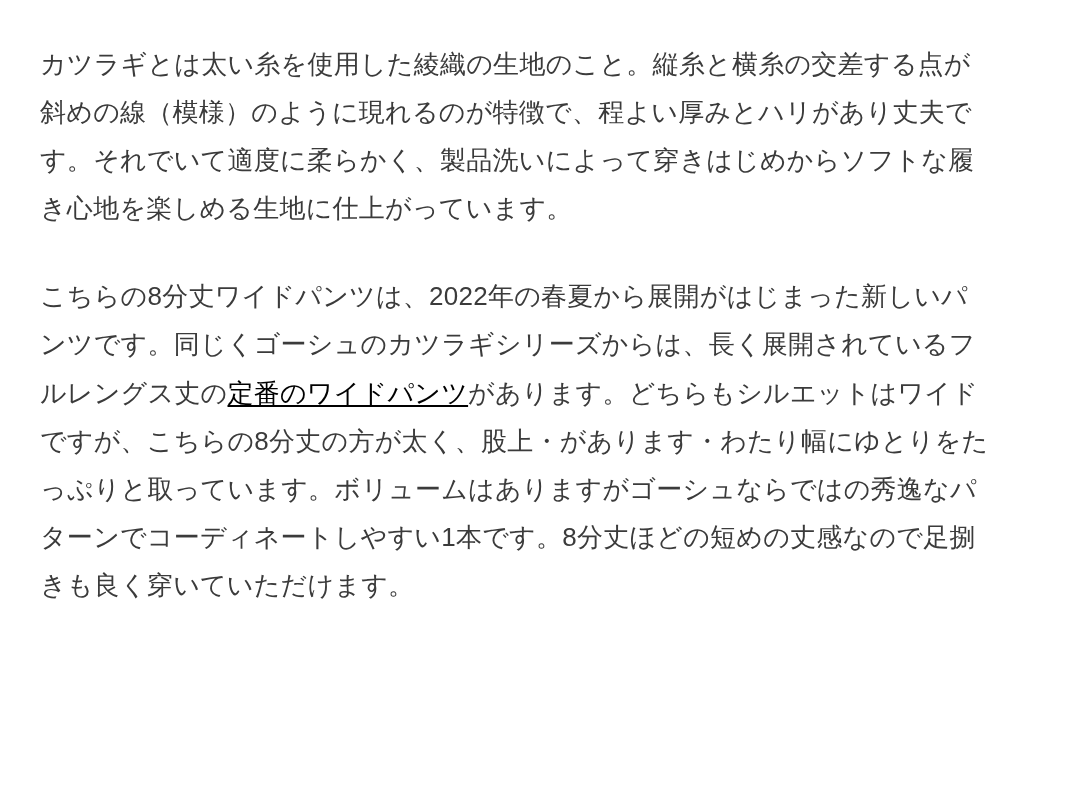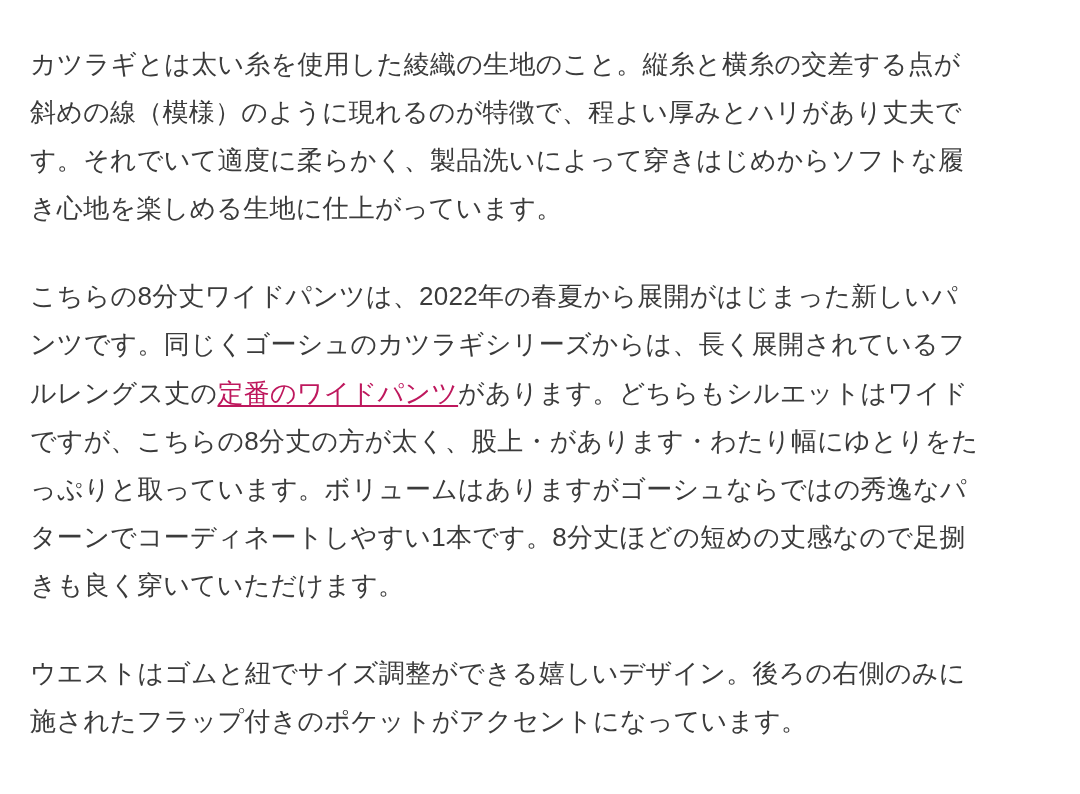--- a/index.html
+++ b/index.html
@@ -12,53 +12,52 @@
     height: 794px;
     overflow: hidden;
     font-family: "Liberation Sans", "DejaVu Sans", sans-serif;
     color: #3c3c3c;
     -webkit-font-smoothing: antialiased;
   }
   .page {
     box-sizing: border-box;
     width: 1080px;
     min-height: 794px;
-    padding: 40px 52px 20px 30px;
+    padding: 40px 52px 20px 40px;
     background: #ffffff;
   }
   .article {
     max-width: 952px;
   }
   p.para {
     margin: 0 0 40px 0;
     font-size: 26px;
     line-height: 1.85;
     letter-spacing: 0.01em;
     color: #3b3b3b;
     text-align: left;
     word-break: break-all;
   }
   p.para:last-child {
     margin-bottom: 0;
   }
   a.inline-link {
-    color: #be185d;
+    color: #000000;
     text-decoration: underline;
     text-underline-offset: 3px;
     cursor: pointer;
   }
 </style>
 </head>
 <body>
 
 <div class="page">
   <div class="article">
 
     <p class="para">カツラギとは太い糸を使用した綾織の生地のこと。縦糸と横糸の交差する点が斜めの線（模様）のように現れるのが特徴で、程よい厚みとハリがあり丈夫です。それでいて適度に柔らかく、製品洗いによって穿きはじめからソフトな履き心地を楽しめる生地に仕上がっています。</p>
 
     <p class="para">
       <span>こちらの8分丈ワイドパンツは、2022年の春夏から展開がはじまった新しいパンツです。同じくゴーシュのカツラギシリーズからは、長く展開されているフルレングス丈の</span><a class="inline-link">定番のワイドパンツ</a><span>があります。どちらもシルエットはワイドですが、こちらの8分丈の方が太く、股上・があります・わたり幅にゆとりをたっぷりと取っています。ボリュームはありますがゴーシュならではの秀逸なパターンでコーディネートしやすい1本です。8分丈ほどの短めの丈感なので足捌きも良く穿いていただけます。</span>
     </p>
 
-    <p class="para">ウエストはゴムと紐でサイズ調整ができる嬉しいデザイン。後ろの右側のみに施されたフラップ付きのポケットがアクセントになっています。</p>
 
   </div>
 </div>
 
 </body></html>

